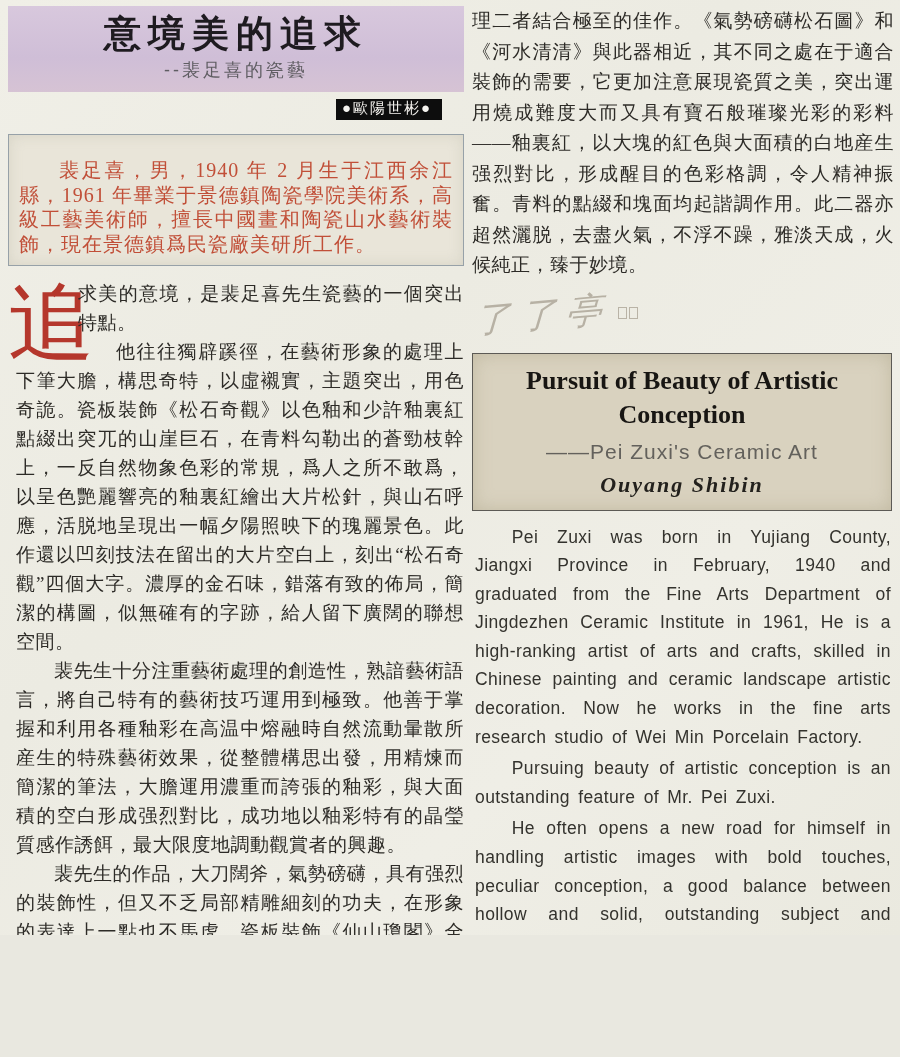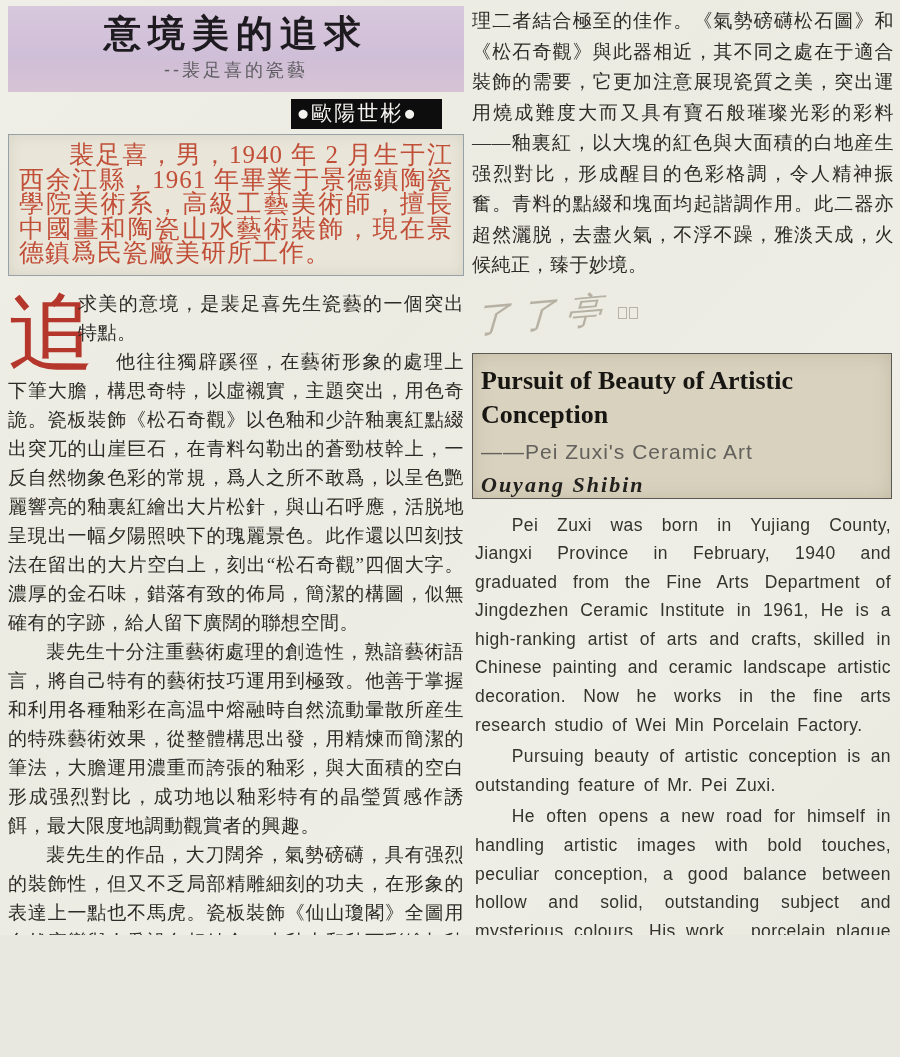--- a/index.html
+++ b/index.html
@@ -24,37 +24,37 @@
     font-size:37px;font-weight:bold;color:#1e1b20;
     letter-spacing:7px;line-height:40px;margin:0;
   }
   .banner .subtitle{
     font-size:18px;color:#5f5d62;letter-spacing:3px;margin-top:4px;
     font-family:"Liberation Sans","DejaVu Sans",sans-serif;
   }
   .badge-row{text-align:right;margin:7px 22px 0 0;height:26px;}
   .author-badge{
     display:inline-block;background:#0d0d0d;color:#f5f3ef;
-    font-size:21px;letter-spacing:2px;padding:0px 24px 2px 6px;
+    font-size:15px;letter-spacing:2px;padding:0px 10px 2px 6px;
     font-family:"Liberation Sans","DejaVu Sans",sans-serif;
   }
   .bio-box{
     margin-top:9px;border:1px solid #97a1a8;background:#e9e5d9;
     box-shadow:inset 0 0 14px rgba(160,160,140,.25);
-    padding:8px 10px 9px 10px;
-    color:#c14f38;font-size:25px;line-height:24.5px;
+    padding:23px 10px 9px 10px;
+    color:#c14f38;font-size:20px;line-height:24.5px;
     text-align:justify;text-indent:2em;letter-spacing:1px;
   }
   .cn-body{margin-top:13px;color:#2d2b27;font-size:19px;line-height:29px;text-align:justify;letter-spacing:0.5px;}
   .dropcap{
     float:left;color:#b5372c;font-size:86px;line-height:80px;
     margin:4px 12px 0 0;width:58px;text-align:center;
   }
   .cn-body p{margin:0;}
-  .cn-body p.indent{text-indent:2em;}
+  .cn-body p.indent{text-indent:2em;margin-left:8px;}
   
   .col-right{
     position:absolute;left:472px;top:6px;width:422px;
   }
   .cn-cont{
     color:#2d2b27;font-size:19px;line-height:30.5px;
     text-align:justify;letter-spacing:0.5px;margin:0;
   }
   .signature-row{height:58px;margin:10px 0 0 2px;position:relative;}
   .watermark{
@@ -64,21 +64,21 @@
   }
   .seal-mark{
     display:inline-block;vertical-align:top;margin:14px 0 0 2px;
   }
   .seal-mark i{
     display:inline-block;width:7px;height:10px;border:1px solid #b9b3a6;margin-right:2px;
   }
   .en-box{
     border:1.5px solid #5c5a55;background:#d9d2bf;
     box-shadow:inset 0 0 18px rgba(150,140,110,.35);
-    margin:4px 2px 1px 0;padding:10px 8px 0 8px;
+    margin:4px 2px 1px 0;padding:10px 8px 12px 8px;text-align:center;
   }
   .en-box .en-title{
     font-size:26px;font-weight:bold;color:#181613;line-height:34px;margin:0;
     font-family:"Liberation Serif","DejaVu Serif",serif;
   }
   .en-box .en-sub{
     font-size:21px;color:#63615c;letter-spacing:1px;margin-top:8px;
     font-family:"Liberation Sans","DejaVu Sans",sans-serif;
   }
   .en-box .en-author{
@@ -117,21 +117,21 @@
       <p>求美的意境，是裴足喜先生瓷藝的一個突出特點。</p>
       <p class="indent">他往往獨辟蹊徑，在藝術形象的處理上下筆大膽，構思奇特，以虛襯實，主題突出，用色奇詭。瓷板裝飾《松石奇觀》以色釉和少許釉裏紅點綴出突兀的山崖巨石，在青料勾勒出的蒼勁枝幹上，一反自然物象色彩的常規，爲人之所不敢爲，以呈色艷麗響亮的釉裏紅繪出大片松針，與山石呼應，活脱地呈現出一幅夕陽照映下的瑰麗景色。此作還以凹刻技法在留出的大片空白上，刻出“松石奇觀”四個大字。濃厚的金石味，錯落有致的佈局，簡潔的構圖，似無確有的字跡，給人留下廣闊的聯想空間。</p>
       <p class="indent">裴先生十分注重藝術處理的創造性，熟諳藝術語言，將自己特有的藝術技巧運用到極致。他善于掌握和利用各種釉彩在高温中熔融時自然流動暈散所産生的特殊藝術效果，從整體構思出發，用精煉而簡潔的筆法，大膽運用濃重而誇張的釉彩，與大面積的空白形成强烈對比，成功地以釉彩特有的晶瑩質感作誘餌，最大限度地調動觀賞者的興趣。</p>
       <p class="indent">裴先生的作品，大刀闊斧，氣勢磅礴，具有强烈的裝飾性，但又不乏局部精雕細刻的功夫，在形象的表達上一點也不馬虎。瓷板裝飾《仙山瓊閣》全圖用自然窯變與人爲設色相結合，由釉上和釉下彩繪加釉彩而繪成。先以潑灑濃重的色釉分層置景，遠、中、近三層由大塊色釉，經高温熔融窯變成結實而奇詭的山石植被，構成框架，妙趣天成。主題中景以青料描繪的樓閣和樹木，立于中流砥柱之上。下有滔滔江水，上有翠柏蒼松，雲霧縹渺，鶴鷺飛旋，將觀者帶入似實猶虚的空疏境界。圖中翻飛的浪濤及翔鶴則由線勾粉彩精繪而成。寓動于静，以動襯静；遠望有勢，近觀有物，是此作的特點。</p>
 
     </div>
   </div>
 
   <div class="col-right">
 
-    <p class="cn-cont">理二者結合極至的佳作。《氣勢磅礴松石圖》和《松石奇觀》與此器相近，其不同之處在于適合裝飾的需要，它更加注意展現瓷質之美，突出運用燒成難度大而又具有寶石般璀璨光彩的彩料——釉裏紅，以大塊的紅色與大面積的白地産生强烈對比，形成醒目的色彩格調，令人精神振奮。青料的點綴和塊面均起諧調作用。此二器亦超然灑脱，去盡火氣，不浮不躁，雅淡天成，火候純正，臻于妙境。</p>
+    <p class="cn-cont">理二者結合極至的佳作。《氣勢磅礴松石圖》和《河水清清》與此器相近，其不同之處在于適合裝飾的需要，它更加注意展現瓷質之美，突出運用燒成難度大而又具有寶石般璀璨光彩的彩料——釉裏紅，以大塊的紅色與大面積的白地産生强烈對比，形成醒目的色彩格調，令人精神振奮。青料的點綴和塊面均起諧調作用。此二器亦超然灑脱，去盡火氣，不浮不躁，雅淡天成，火候純正，臻于妙境。</p>
 
     <div class="signature-row">
       <span class="watermark">了了亭</span>
       <span class="seal-mark"><i></i><i></i></span>
     </div>
 
     <div class="en-box">
       <div class="en-title">Pursuit of Beauty of Artistic Conception</div>
       <div class="en-sub">——Pei Zuxi's Ceramic Art</div>
       <div class="en-author">Ouyang Shibin</div>

